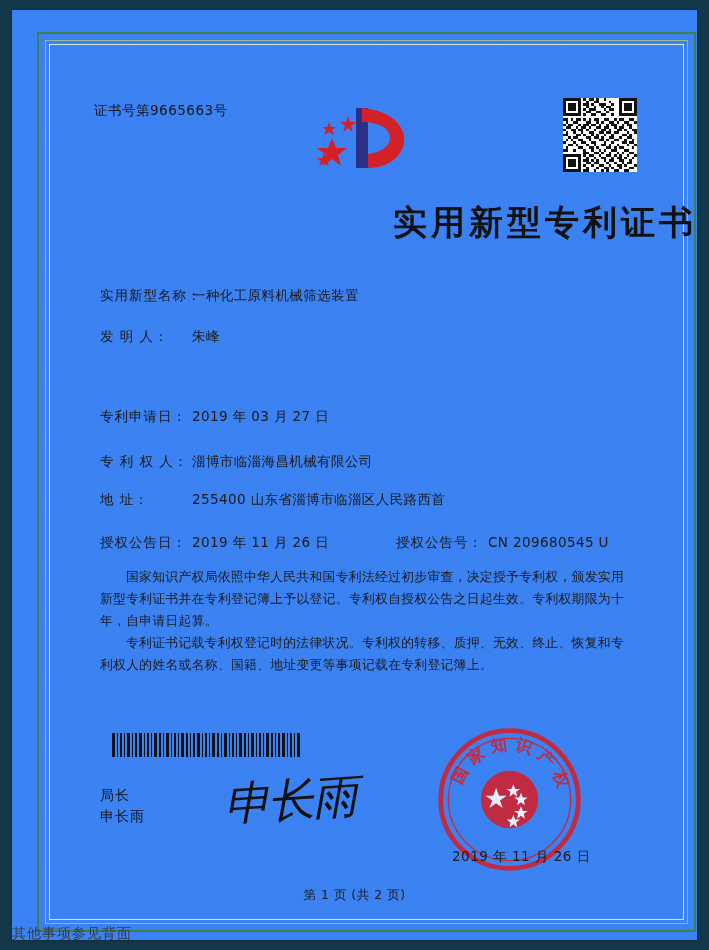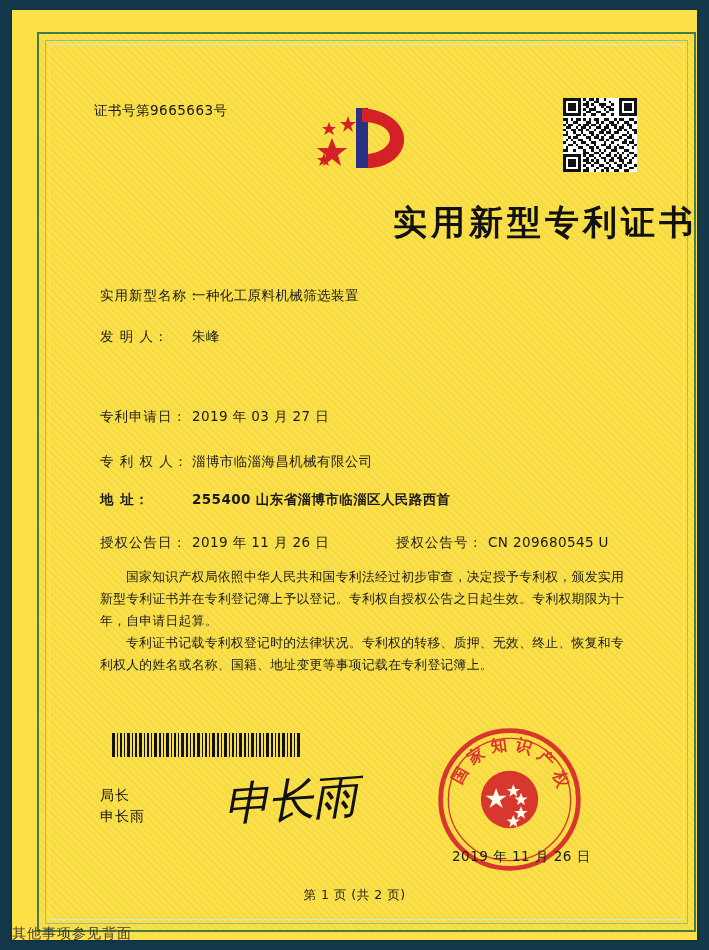--- a/index.html
+++ b/index.html
@@ -13,21 +13,21 @@
     position: relative;
     width: 709px; height: 950px;
     background: #14394a;
     overflow: hidden;
   }
   
   #paper {
     position: absolute;
     left: 12px; top: 10px;
     width: 685px; height: 930px;
-    background: #fde047;
+    background: #3b82f6;
     box-shadow: 0 0 3px rgba(0,0,0,.4);
   }
   
   #frame-outer {
     position: absolute;
     left: 25px; top: 22px;
     width: 659px; height: 900px;
     border: 2px solid #3f7f46;
     background:
       repeating-linear-gradient(45deg, rgba(63,127,70,0.06) 0 2px, rgba(255,255,255,0) 2px 5px);
@@ -99,21 +99,21 @@
     width: 92px;
     letter-spacing: 1px;
   }
   .field .val { letter-spacing: .4px; }
 
   .field.f1 { top: 277px; }
   .field.f2 { top: 318px; }
   .field.f3 { top: 360px; }
   .field.f4 { top: 398px; }
   .field.f5 { top: 443px; }
-  .field.f6 { top: 481px; font-weight: bold; }
+  .field.f6 { top: 481px; }
   .field.f7 { top: 524px; }
   .field.f8 { top: 524px; left: 384px; }
   .field.f8 .lbl { width: 92px; }
 
   
   .para {
     position: absolute;
     left: 88px;
     width: 524px;
     font-size: 12.8px;

